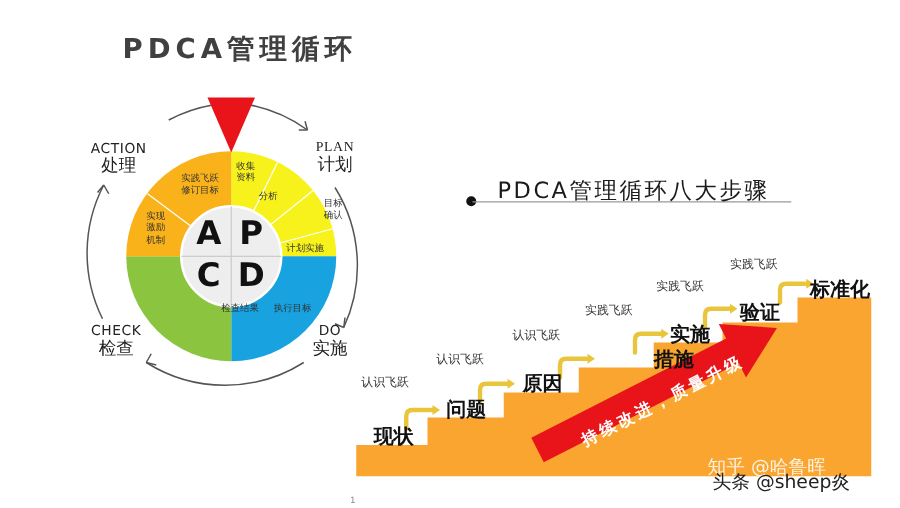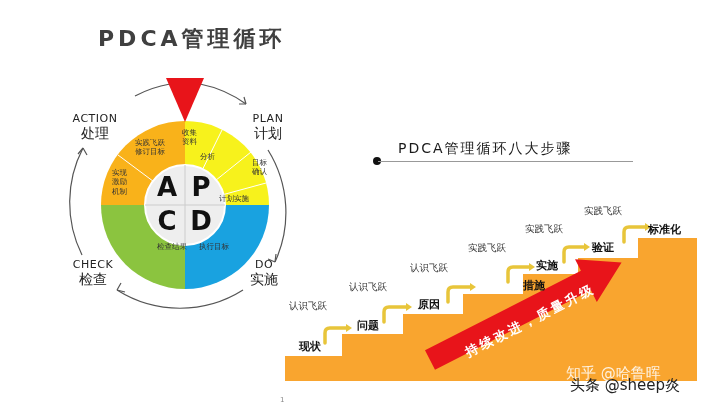--- a/index.html
+++ b/index.html
@@ -2,24 +2,24 @@
 <html><head>
 <meta charset="utf-8">
 <style>
   html,body{margin:0;padding:0;}
   body{width:720px;height:406px;background:#ffffff;position:relative;overflow:hidden;font-family:"DejaVu Sans","Liberation Sans",sans-serif;}
   .abs{position:absolute;}
   .title{left:98px;top:24px;font-size:22px;font-weight:bold;color:#404040;letter-spacing:4px;white-space:nowrap;}
   .corner{text-align:center;color:#222;line-height:1.2;}
   .corner .en{font-size:11px;letter-spacing:0.5px;}
   .corner .zh{font-size:14px;}
-  .seg-txt{font-size:7.5px;color:#333;text-align:left;line-height:1.25;white-space:nowrap;}
+  .seg-txt{font-size:7.5px;color:#333;text-align:right;line-height:1.25;white-space:nowrap;}
   .big{font-size:26px;font-weight:bold;color:#111;text-align:center;width:30px;}
-  .sub-title{left:398px;top:140px;font-size:14px;color:#1a1a1a;letter-spacing:2px;white-space:nowrap;}
-  .step-label{font-size:11px;font-weight:bold;color:#111;white-space:nowrap;}
+  .sub-title{left:398px;top:140px;font-size:18px;color:#1a1a1a;letter-spacing:2px;white-space:nowrap;}
+  .step-label{font-size:16px;font-weight:bold;color:#111;white-space:nowrap;}
   .leap{font-size:9.5px;color:#333;white-space:nowrap;}
   .wm{font-size:15px;white-space:nowrap;}
 </style>
 </head>
 <body>
 
 <div class="abs title">PDCA管理循环</div>
 
 <svg class="abs" style="left:0;top:0" width="330" height="406">
 
@@ -51,21 +51,21 @@
   <line x1="145" y1="205" x2="225" y2="205" stroke="#ccc" stroke-width="1"></line>
   <line x1="185" y1="165" x2="185" y2="245" stroke="#ccc" stroke-width="1"></line>
 
   <polygon points="166,78 204,78 185,122" fill="#e8141a"></polygon>
 </svg>
 
 <div class="abs corner" style="left:66px;top:112px;width:58px;">
   <div class="en">ACTION</div>
   <div class="zh">处理</div>
 </div>
-<div class="abs corner" style="left:248px;top:112px;width:40px;">
+<div class="abs corner" style="left:248px;top:112px;width:40px;font-family:Liberation Serif, serif;">
   <div class="en">PLAN</div>
   <div class="zh">计划</div>
 </div>
 <div class="abs corner" style="left:244px;top:258px;width:40px;">
   <div class="en">DO</div>
   <div class="zh">实施</div>
 </div>
 <div class="abs corner" style="left:68px;top:258px;width:50px;">
   <div class="en">CHECK</div>
   <div class="zh">检查</div>

